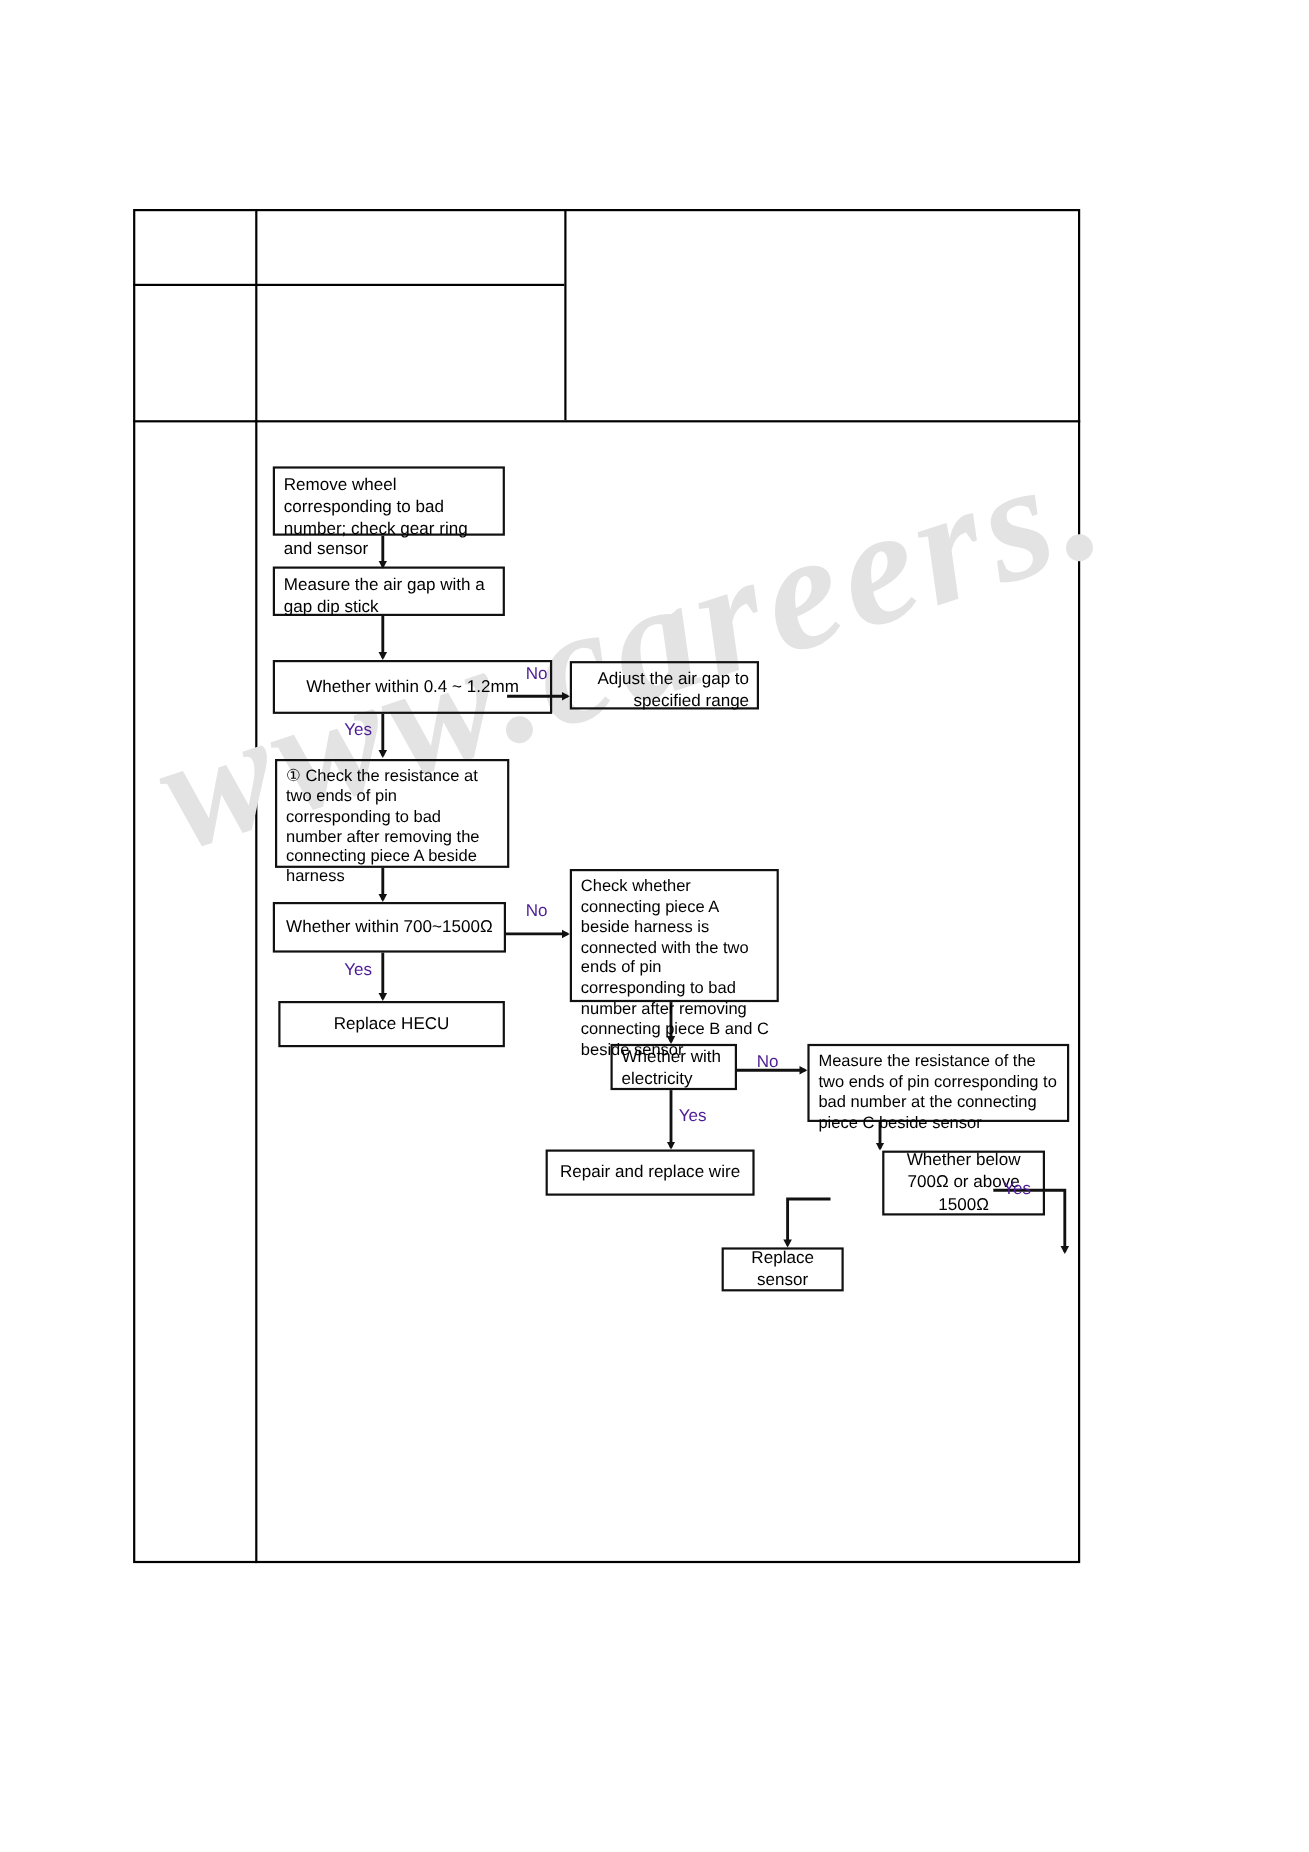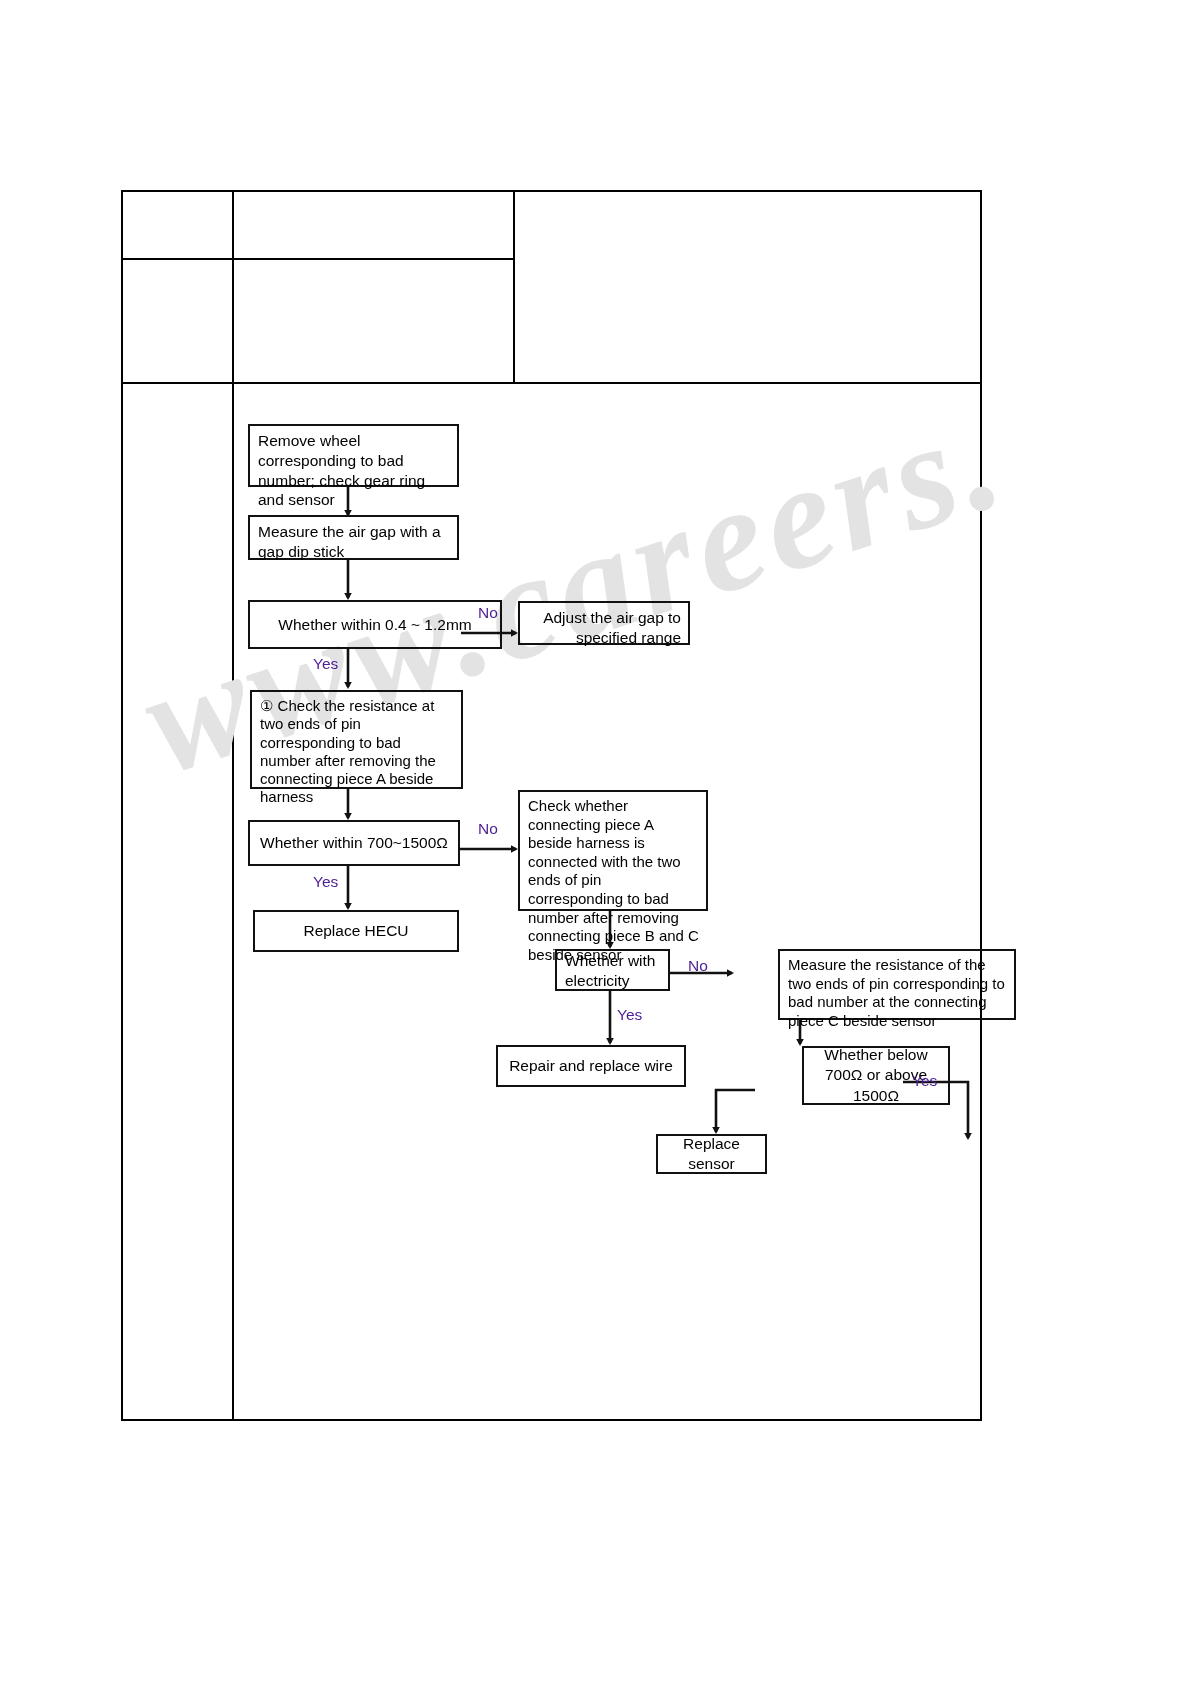--- a/index.html
+++ b/index.html
@@ -224,21 +224,21 @@
     </div>
 
     <div class="fbox center" style="left:253px; top:910px; width:206px; height:42px;">
       <span>Replace HECU</span>
     </div>
 
     <div class="fbox vcent" style="left:555px; top:949px; width:115px; height:42px;">
       <span>Whether with electricity</span>
     </div>
 
-    <div class="fbox" style="left:734px; top:949px; width:238px; height:71px; font-size:15px; line-height:1.24;margin-left:44px;">
+    <div class="fbox" style="left:734px; top:949px; width:238px; height:71px; font-size:15px; line-height:1.24;">
       <span>Measure the resistance of the two ends of pin corresponding to bad number at the connecting piece C beside sensor</span>
     </div>
 
     <div class="fbox center" style="left:496px; top:1045px; width:190px; height:42px;">
       <span>Repair and replace wire</span>
     </div>
 
     <div class="fbox center" style="left:755px; top:1046px; width:148px; height:59px; line-height:1.3;margin-left:47px;">
       <span>Whether below 700Ω or above 1500Ω</span>
     </div>

